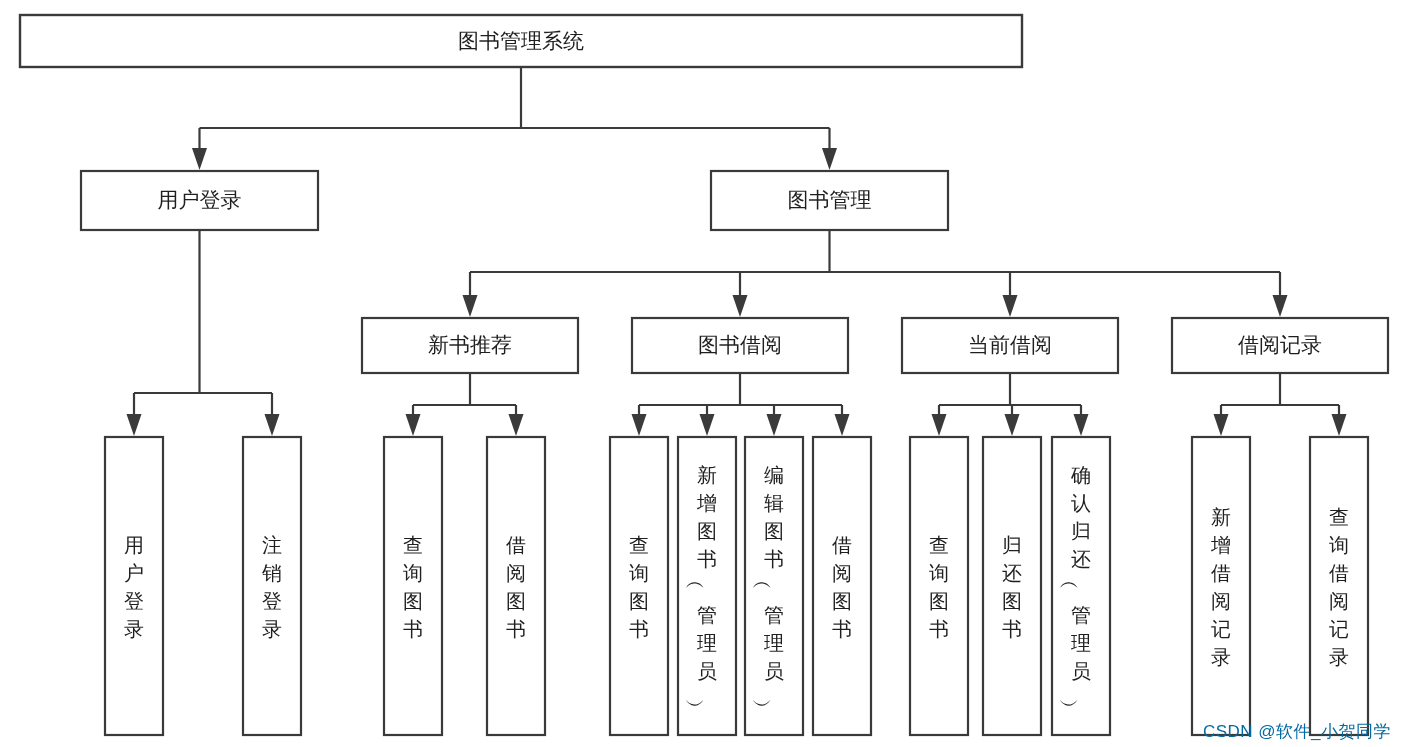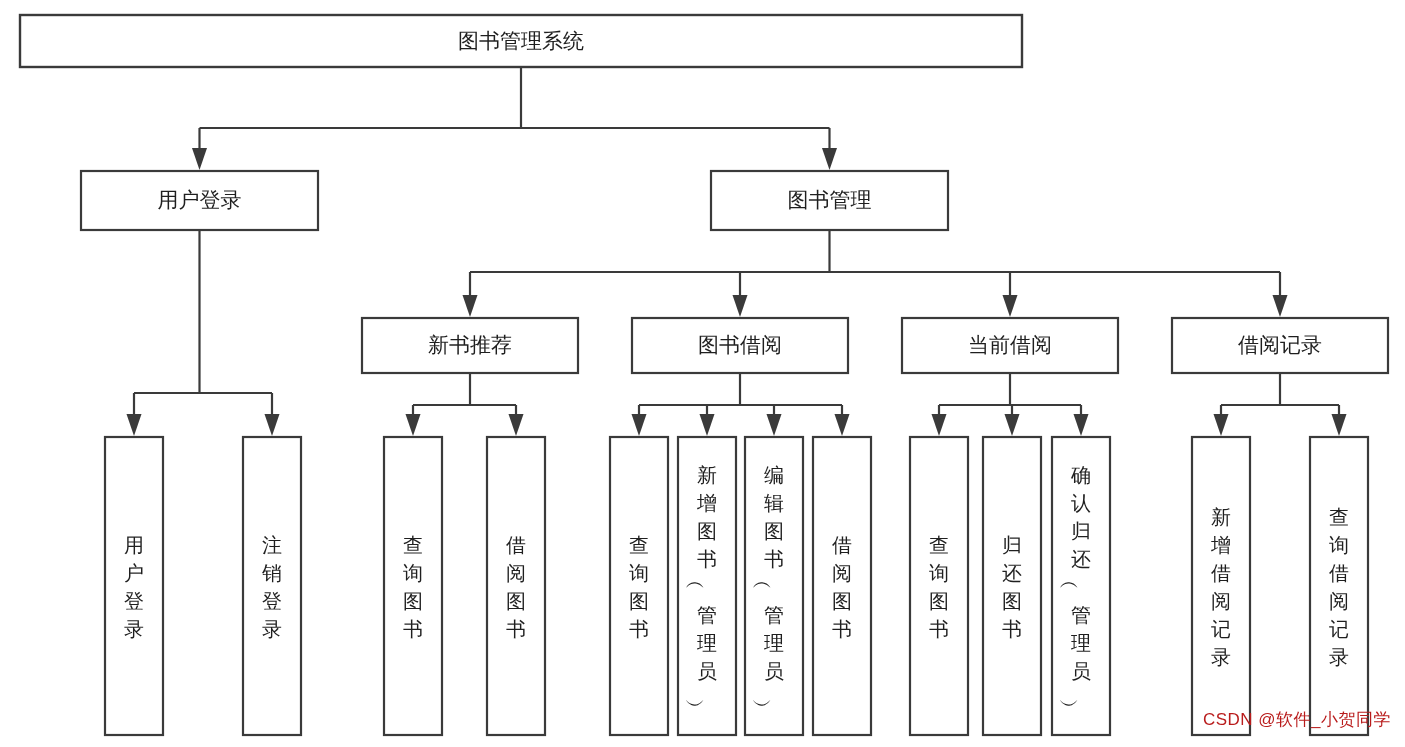--- a/index.html
+++ b/index.html
@@ -55,24 +55,24 @@
   }
   .vlabel {
     font-family: "Liberation Sans", "DejaVu Sans", sans-serif;
     font-size: 20px;
     fill: #1f1f1f;
     text-anchor: middle;
   }
   .watermark {
     position: absolute;
     right: 14px;
-    bottom: 16px;
+    bottom: 4px;
     font-family: "Liberation Sans", "DejaVu Sans", sans-serif;
     font-size: 17px;
-    color: #b91c1c;
+    color: #0369a1;
     white-space: nowrap;
     letter-spacing: 0.5px;
     pointer-events: none;
     margin-top: 12px;
   }
 </style>
 </head>
 <body>
 
 <div id="diagram-root">

